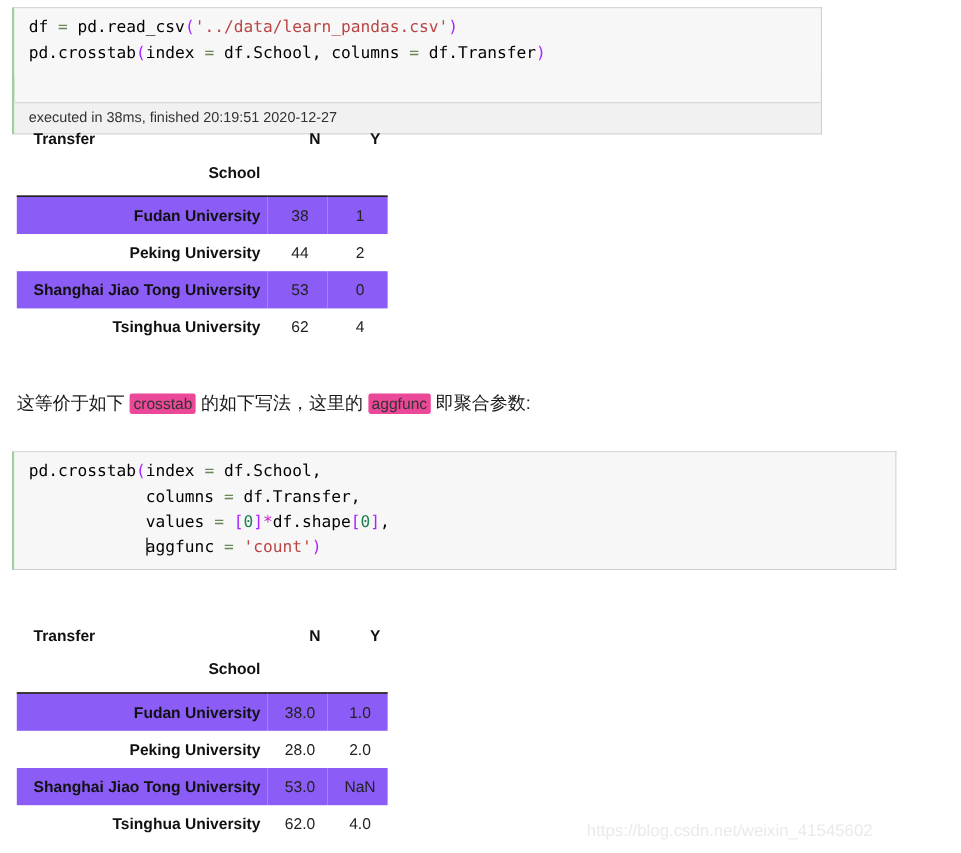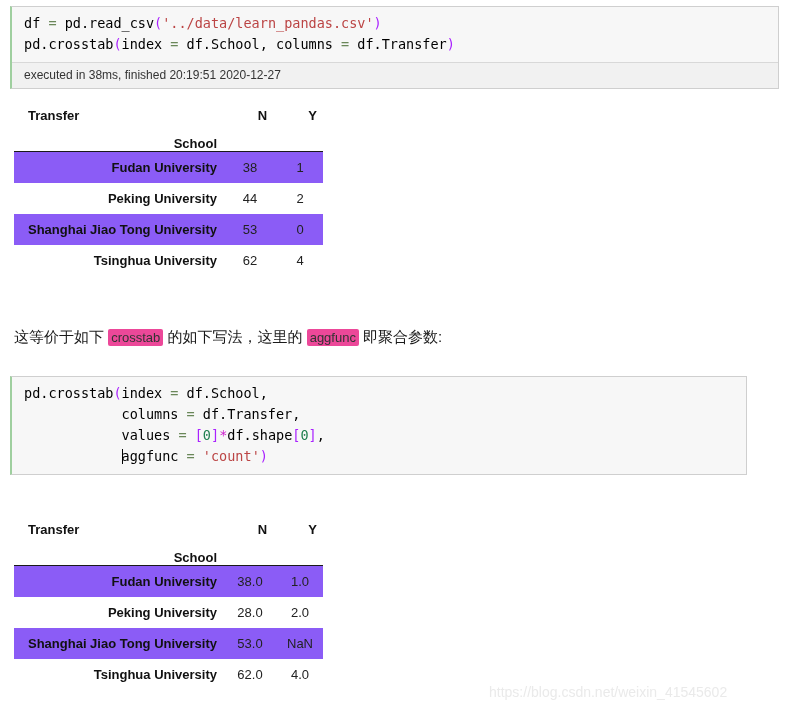--- a/index.html
+++ b/index.html
@@ -34,20 +34,21 @@
   }
   .cell-status {
     font-family: "Liberation Sans", sans-serif;
     font-size: 12px;
     line-height: 14px;
     color: #333333;
     background: #f1f1f1;
     border-top: 1px solid #d8d8d8;
     padding: 5px 10px 6px 12px;
     white-space: pre;
+    margin-top: 23px;
   }
 
   
   .tok-op   { color: #6a8759; }
   .tok-str  { color: #bb4444; }
   .tok-paren{ color: #aa22ff; }
   .tok-num  { color: #208050; }
   .tok-star { color: #cc22cc; }
   .tok-name { color: #000000; }
 
@@ -100,21 +101,21 @@
     color: #111111;
   }
   .df thead tr.hdr-cols th.corner {
     text-align: left;
     padding-left: 14px;
   }
   .df thead tr.hdr-index th.idxname {
     text-align: right;
     padding-right: 6px;
     padding-top: 8px;
-    padding-bottom: 0;
+    padding-bottom: 12px;
   }
   .df thead tr.hdr-index th {
     border-bottom: 1.6px solid #1a1a1a;
   }
   .df tbody th.rowlabel {
     font-weight: bold;
     text-align: right;
     padding: 8px 6px 8px 14px;
     white-space: nowrap;
     color: #111111;
@@ -138,21 +139,21 @@
     font-family: "Liberation Sans", sans-serif;
     font-size: 14px;
     color: #eaeaea;
     white-space: pre;
     user-select: none;
   }
 </style>
 </head>
 <body>
 
-<div class="cell" style="left:10px; top:6px; width:769px;">
+<div class="cell" style="left:10px; top:6px; width:675px;">
   <div class="cell-code" id="code-1"><span class="tok-name">df </span><span class="tok-op">=</span><span class="tok-name"> pd.read_csv</span><span class="tok-paren">(</span><span class="tok-str">'../data/learn_pandas.csv'</span><span class="tok-paren">)</span>
 <span class="tok-name">pd.crosstab</span><span class="tok-paren">(</span><span class="tok-name">index </span><span class="tok-op">=</span><span class="tok-name"> df.School, columns </span><span class="tok-op">=</span><span class="tok-name"> df.Transfer</span><span class="tok-paren">)</span></div>
   <div class="cell-status">executed in 38ms, finished 20:19:51 2020-12-27</div>
 </div>
 
 <div class="df-wrap" style="left:14px; top:104px;">
   <table class="df">
     <thead>
       <tr class="hdr-cols">
         <th class="corner">Transfer</th>

